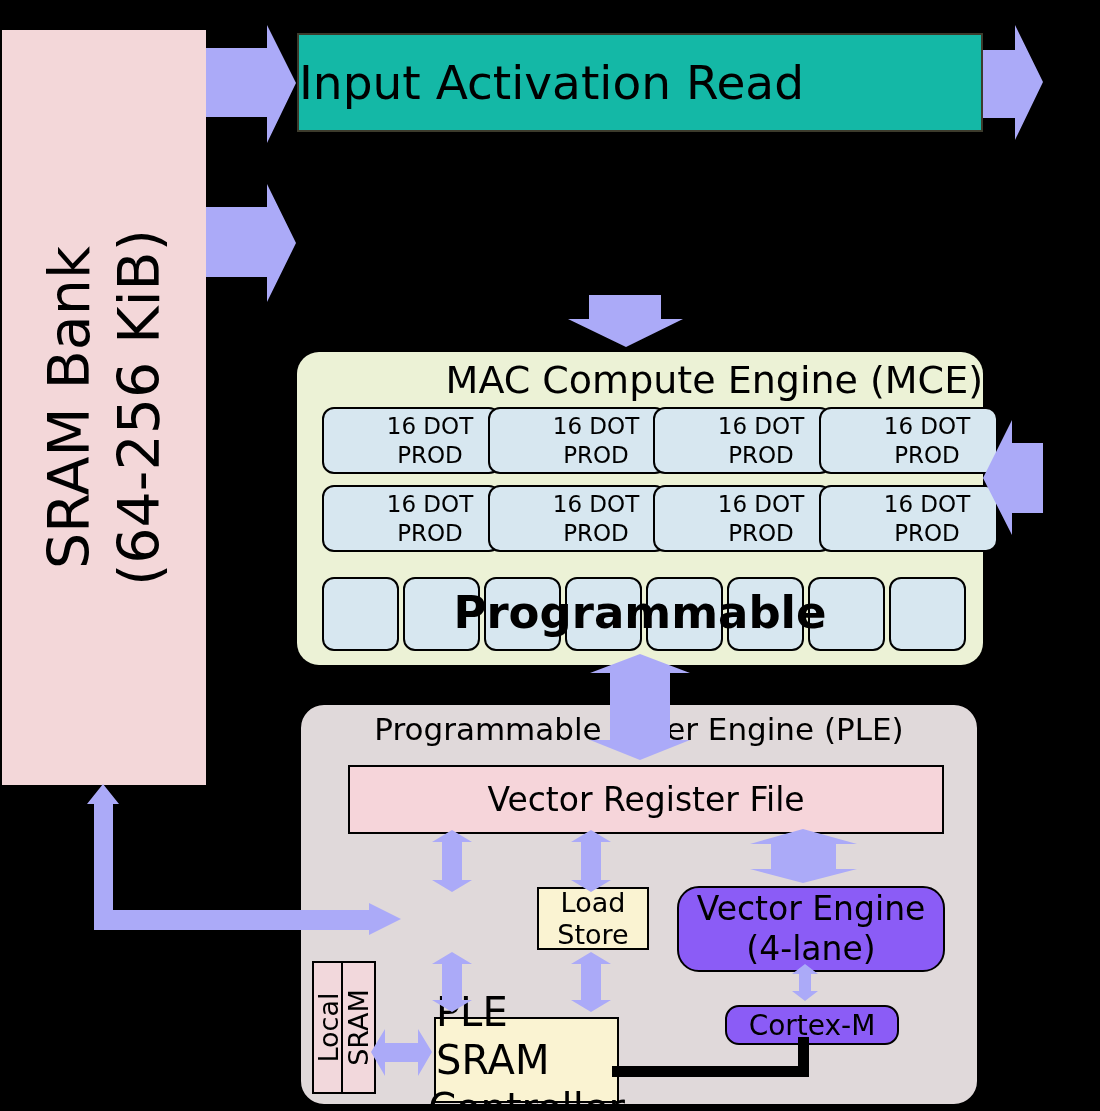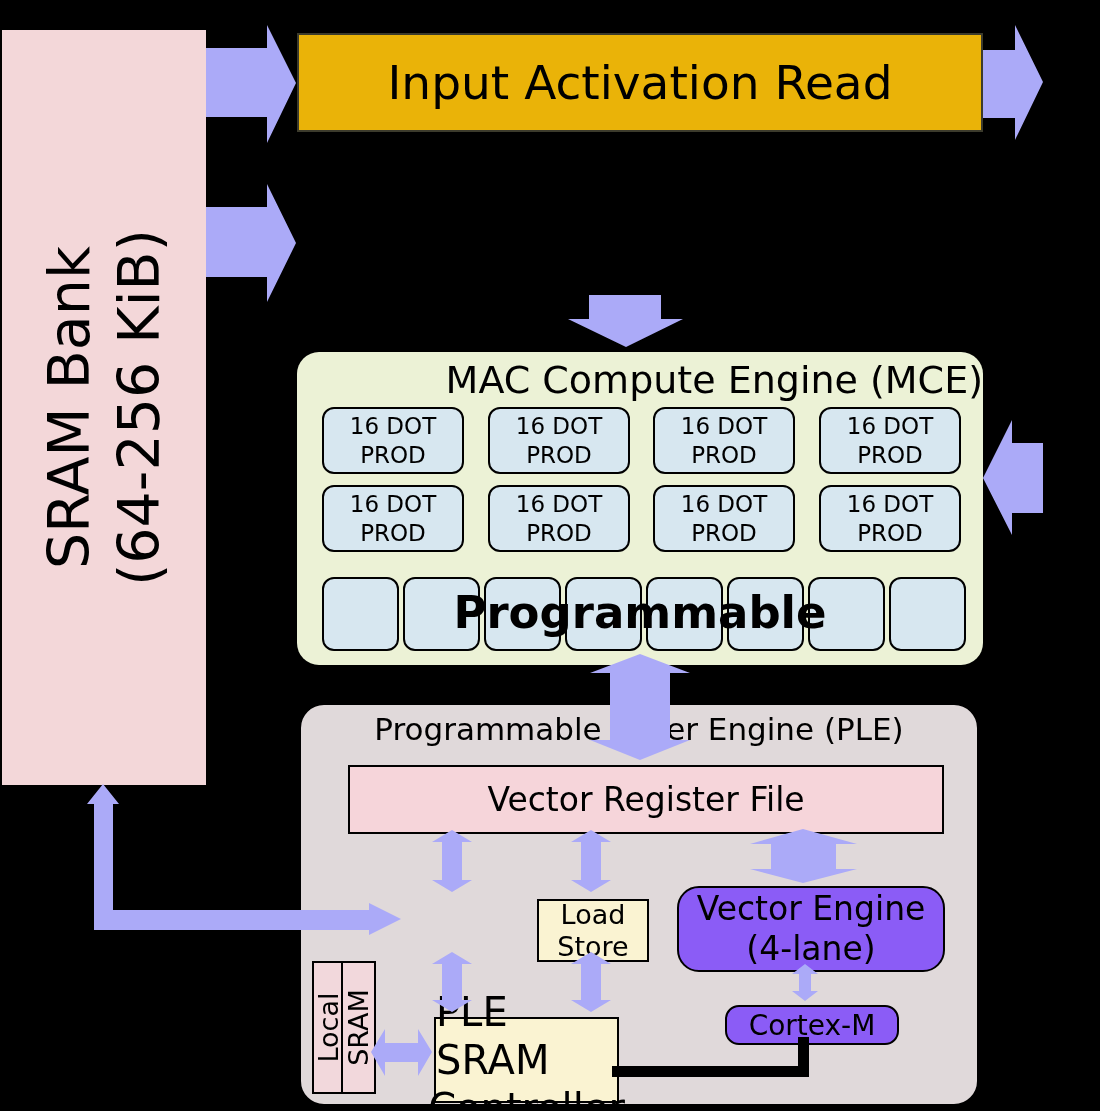--- a/index.html
+++ b/index.html
@@ -9,31 +9,31 @@
   .arrow{position:absolute;background:#abaaf8;z-index:3;}
   .blackline{position:absolute;background:#000;z-index:2;}
 
   
   .sram-bank{left:2px;top:30px;width:204px;height:755px;background:#f3d7d9;
              display:flex;align-items:center;justify-content:center;z-index:1;}
   .rot-90{transform:rotate(-90deg);white-space:nowrap;text-align:center;
           font-size:57px;line-height:1.22;color:#000;}
 
   
-  .cream-box{background:#eab308;border:2px solid #3c3b2c;display:flex;
-             align-items:center;justify-content:center;font-size:47px;z-index:1;}
+  .cream-box{background:#14b8a6;border:2px solid #3c3b2c;display:flex;
+             align-items:center;justify-content:flex-start;font-size:47px;z-index:1;}
 
   
   .mce{left:297px;top:352px;width:686px;height:313px;background:#ecf2d6;
        border-radius:22px;z-index:1;}
   .mce-title{position:absolute;left:0;top:6px;width:100%;text-align:right;
              font-size:38px;}
   .dotprod{position:absolute;width:138px;height:63px;background:#d7e7f0;
            border:2px solid #000;border-radius:12px;display:flex;flex-direction:column;
-           align-items:center;justify-content:center;font-size:23px;line-height:1.22;}
+           align-items:center;justify-content:center;font-size:23px;line-height:1.22;padding-left:37px;}
   .acc-cell{position:absolute;top:225px;width:73px;height:70px;background:#d7e7f0;
             border:2.5px solid #000;border-radius:12px;}
   .acc-label{position:absolute;left:0;top:225px;width:100%;height:70px;
              display:flex;align-items:center;justify-content:center;
              font-size:45px;font-weight:bold;z-index:2;}
 
   
   .ple{left:298px;top:702px;width:682px;height:405px;background:#e0d9da;
        border:3px solid #000;border-radius:26px;z-index:1;}
   .ple-title{position:absolute;left:0;top:6px;width:100%;text-align:center;
@@ -114,21 +114,21 @@
   </div>
 
   <div class="abs ple">
     <div class="ple-title">Programmable Layer Engine (PLE)</div>
 
     <div class="vrf">
       <span>Vector Register File</span>
     </div>
 
 
-    <div class="ybox" style="left:236px;top:194px;width:108px;height:59px;font-size:27px;line-height:1.15;">
+    <div class="ybox" style="left:236px;top:182px;width:108px;height:59px;font-size:27px;line-height:1.15;">
       <span>Load</span>
       <span>Store</span>
     </div>
 
     <div class="gbox" style="left:376px;top:181px;width:264px;height:82px;border-radius:22px;font-size:33px;line-height:1.2;">
       <span>Vector Engine</span>
       <span>(4-lane)</span>
     </div>
 
     <div class="vsram" style="left:11px;top:256px;width:29px;height:129px;">

